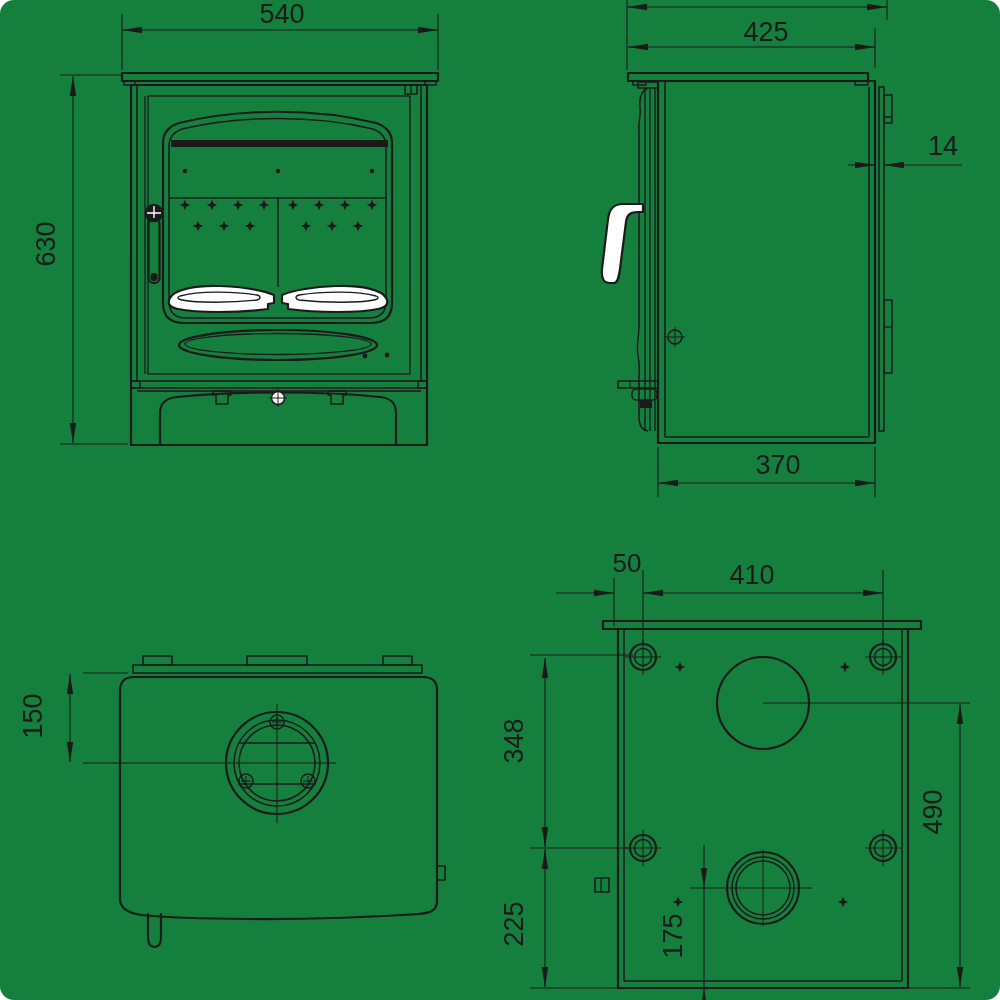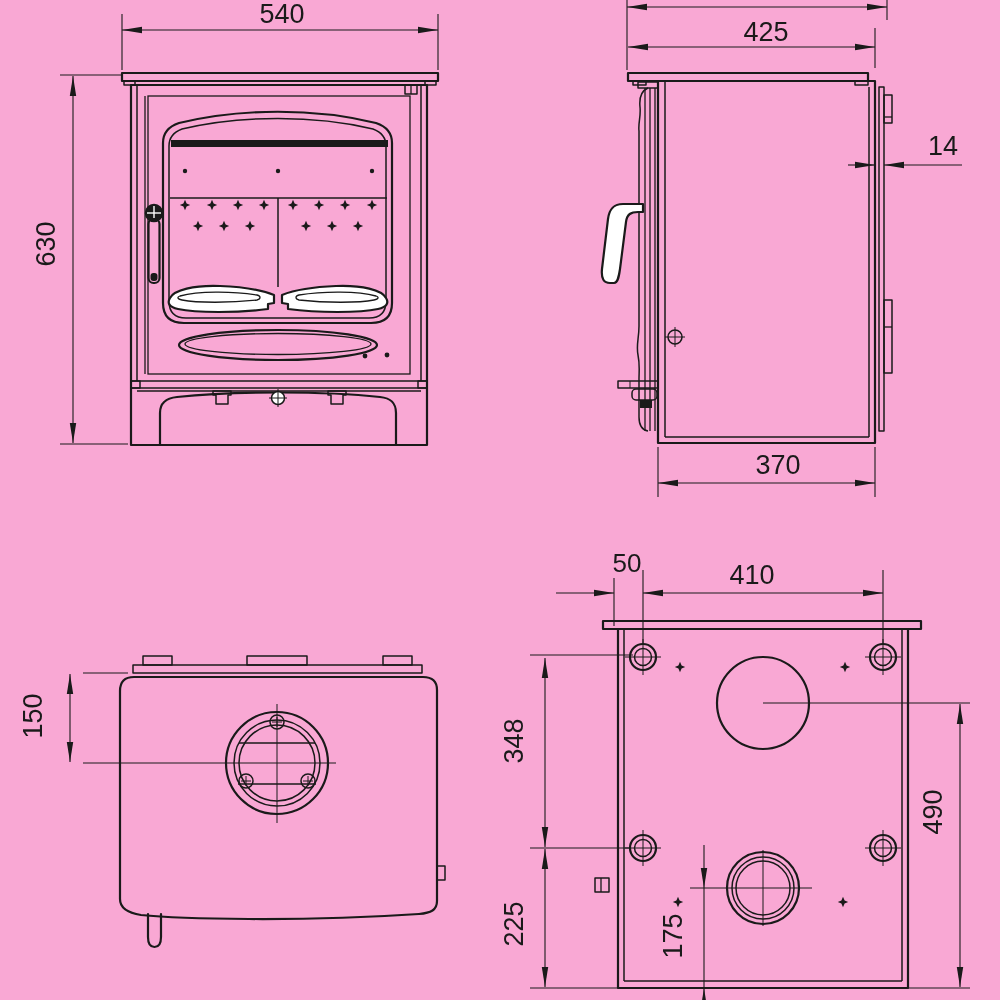--- a/index.html
+++ b/index.html
@@ -1,17 +1,17 @@
 <!DOCTYPE html>
 <html><head>
 <meta charset="utf-8">
 <style>
   html,body{margin:0;padding:0;background:#fff;}
-  #stage{position:relative;width:1000px;height:1000px;background:#f9a8d4;overflow:hidden;
-         font-family:"Liberation Sans",sans-serif;}
+  #stage{position:relative;width:1000px;height:1000px;background:#15803d;overflow:hidden;
+         font-family:"Liberation Sans",sans-serif;border-radius:14px;}
   svg text{font-family:"Liberation Sans",sans-serif;fill:#1a1a1a;}
   .obj{stroke:#1a1a1a;fill:none;stroke-width:2.2;stroke-linejoin:round;stroke-linecap:round;}
   .obj2{stroke:#1a1a1a;fill:none;stroke-width:1.5;stroke-linejoin:round;}
   .obj3{stroke:#1a1a1a;fill:none;stroke-width:1.3;}
   .dim{stroke:#1a1a1a;fill:none;stroke-width:1.1;}
   .thin{stroke:#1a1a1a;fill:none;stroke-width:1;}
   .dimtxt{font-size:27px;}
   .fillw{fill:#ffffff;}
   .filld{fill:#1a1a1a;stroke:none;}
 </style>

